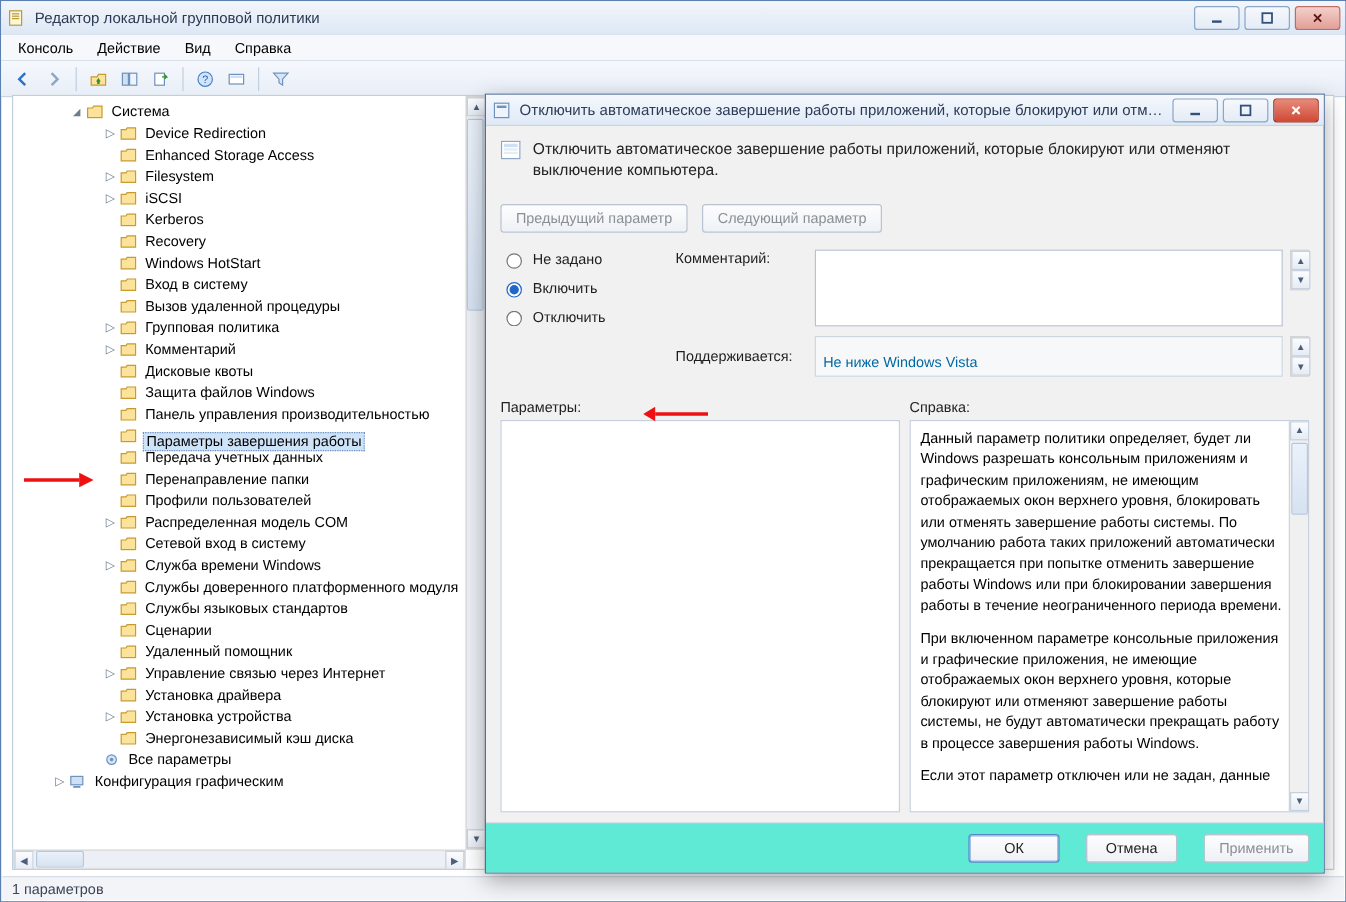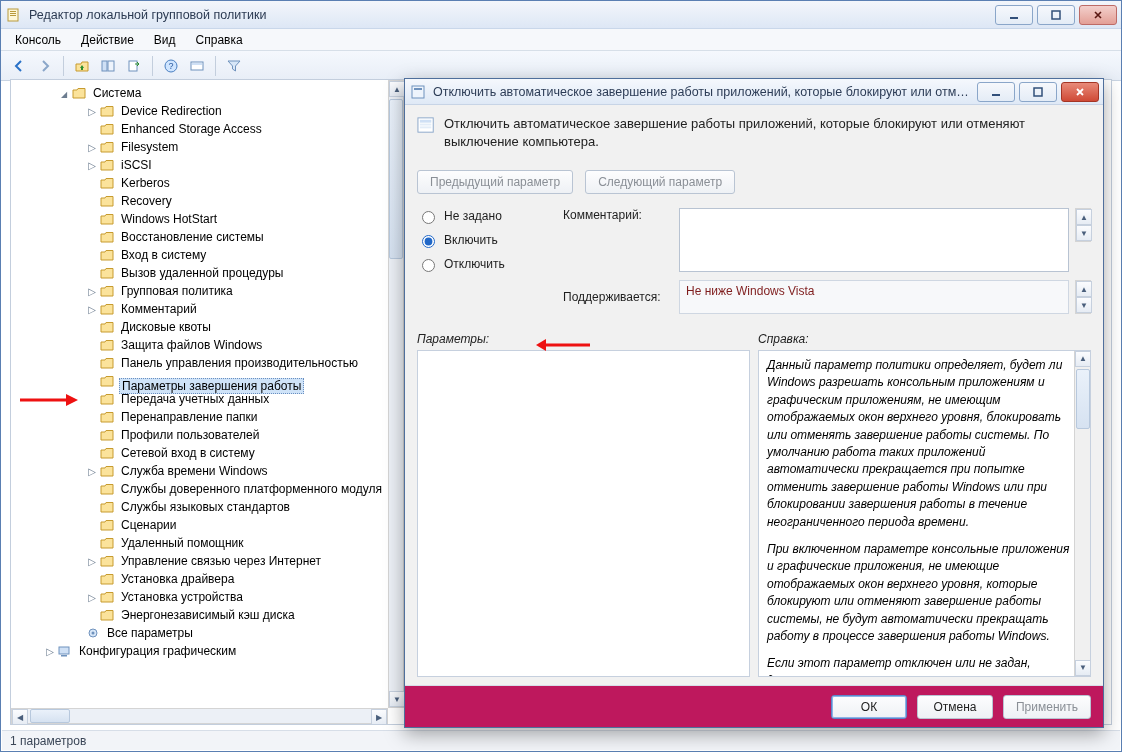--- a/index.html
+++ b/index.html
@@ -144,47 +144,47 @@
   }
   .radio-row{ display:flex; align-items:center; gap:6px; }
   input[type=radio]{ width:13px;height:13px; accent-color:#2067c7;}
   .lblg{ color:#1e1e1e;}
   textarea.comment{
     grid-column:3/4; width:100%; height:64px; resize:none;
     border:1px solid #b8c3d2; background:#fff; font-family:inherit; font-size:12px;
   }
   .supp-val{
     grid-column:3/4; border:1px solid #cfd7e2; background:#f7f8fa;
-    padding:3px 6px; color:#7f1d1d; height:34px;
+    padding:14px 6px; color:#0369a1; height:34px;
   }
   .sbar{
     grid-column:4/5; width:16px; background:#f0f0f0; border:1px solid #d4d4d4;
     display:flex; flex-direction:column;
   }
 
   .panes{
-    flex:1; display:flex; gap:8px; margin-top:10px; min-height:0;font-style:italic;
+    flex:1; display:flex; gap:8px; margin-top:10px; min-height:0;
   }
   .pane{
     flex:1; display:flex; flex-direction:column; min-height:0;
   }
   .pane-h{ font-size:12px; color:#222; margin-bottom:4px;}
   .pane-box{
     flex:1; border:1px solid #c6d0de; background:#fff; padding:6px 8px;
     overflow:hidden; font-size:12px; line-height:1.45;
     position:relative;
   }
   .pane-box.help{ padding-right:20px;}
   .pane-box.help p{ margin:0 0 10px 0;}
   .help-scroll{ position:absolute; top:0; bottom:0; right:0; width:16px; background:#f0f0f0; border-left:1px solid #d4d4d4; display:flex; flex-direction:column;}
   .help-scroll .thumb{ height:60px; width:14px; margin:2px auto 0;}
 
   .dlg-buttons{
     height:42px; display:flex; align-items:center; justify-content:flex-end;
-    gap:10px; padding:0 12px; border-top:1px solid #d7dee8; background:#be185d;
+    gap:22px; padding:0 12px; border-top:1px solid #d7dee8; background:#5eead4;
   }
   .dlg-buttons .push-btn{ min-width:76px; text-align:center;}
 
   .statusbar{
     position:absolute; left:1px; right:1px; bottom:1px; height:20px;
     background:#f2f4f8; border-top:1px solid #d7dee8;
     display:flex; align-items:center; padding:0 8px; color:#3b4657;
   }
 
   
@@ -369,30 +369,20 @@
               <span class="lbl">Windows HotStart</span>
             </div>
             <div class="tree-row">
               <span class="indent" style="width:72px"></span>
               <span class="tw "></span>
               <span class="fico">
                 <svg viewBox="0 0 14 12">
                   <path d="M1 3h4l1-1.5h7V11H1z" fill="#fbe39b" stroke="#c79b2e"></path>
                 </svg>
               </span>
-              <span class="lbl">Восстановление системы</span>
-            </div>
-            <div class="tree-row">
-              <span class="indent" style="width:72px"></span>
-              <span class="tw "></span>
-              <span class="fico">
-                <svg viewBox="0 0 14 12">
-                  <path d="M1 3h4l1-1.5h7V11H1z" fill="#fbe39b" stroke="#c79b2e"></path>
-                </svg>
-              </span>
               <span class="lbl">Вход в систему</span>
             </div>
             <div class="tree-row">
               <span class="indent" style="width:72px"></span>
               <span class="tw "></span>
               <span class="fico">
                 <svg viewBox="0 0 14 12">
                   <path d="M1 3h4l1-1.5h7V11H1z" fill="#fbe39b" stroke="#c79b2e"></path>
                 </svg>
               </span>
@@ -480,20 +470,30 @@
             </div>
             <div class="tree-row">
               <span class="indent" style="width:72px"></span>
               <span class="tw "></span>
               <span class="fico">
                 <svg viewBox="0 0 14 12">
                   <path d="M1 3h4l1-1.5h7V11H1z" fill="#fbe39b" stroke="#c79b2e"></path>
                 </svg>
               </span>
               <span class="lbl">Профили пользователей</span>
+            </div>
+            <div class="tree-row">
+              <span class="indent" style="width:72px"></span>
+              <span class="tw exp"></span>
+              <span class="fico">
+                <svg viewBox="0 0 14 12">
+                  <path d="M1 3h4l1-1.5h7V11H1z" fill="#fbe39b" stroke="#c79b2e"></path>
+                </svg>
+              </span>
+              <span class="lbl">Распределенная модель COM</span>
             </div>
             <div class="tree-row">
               <span class="indent" style="width:72px"></span>
               <span class="tw "></span>
               <span class="fico">
                 <svg viewBox="0 0 14 12">
                   <path d="M1 3h4l1-1.5h7V11H1z" fill="#fbe39b" stroke="#c79b2e"></path>
                 </svg>
               </span>
               <span class="lbl">Сетевой вход в систему</span>

